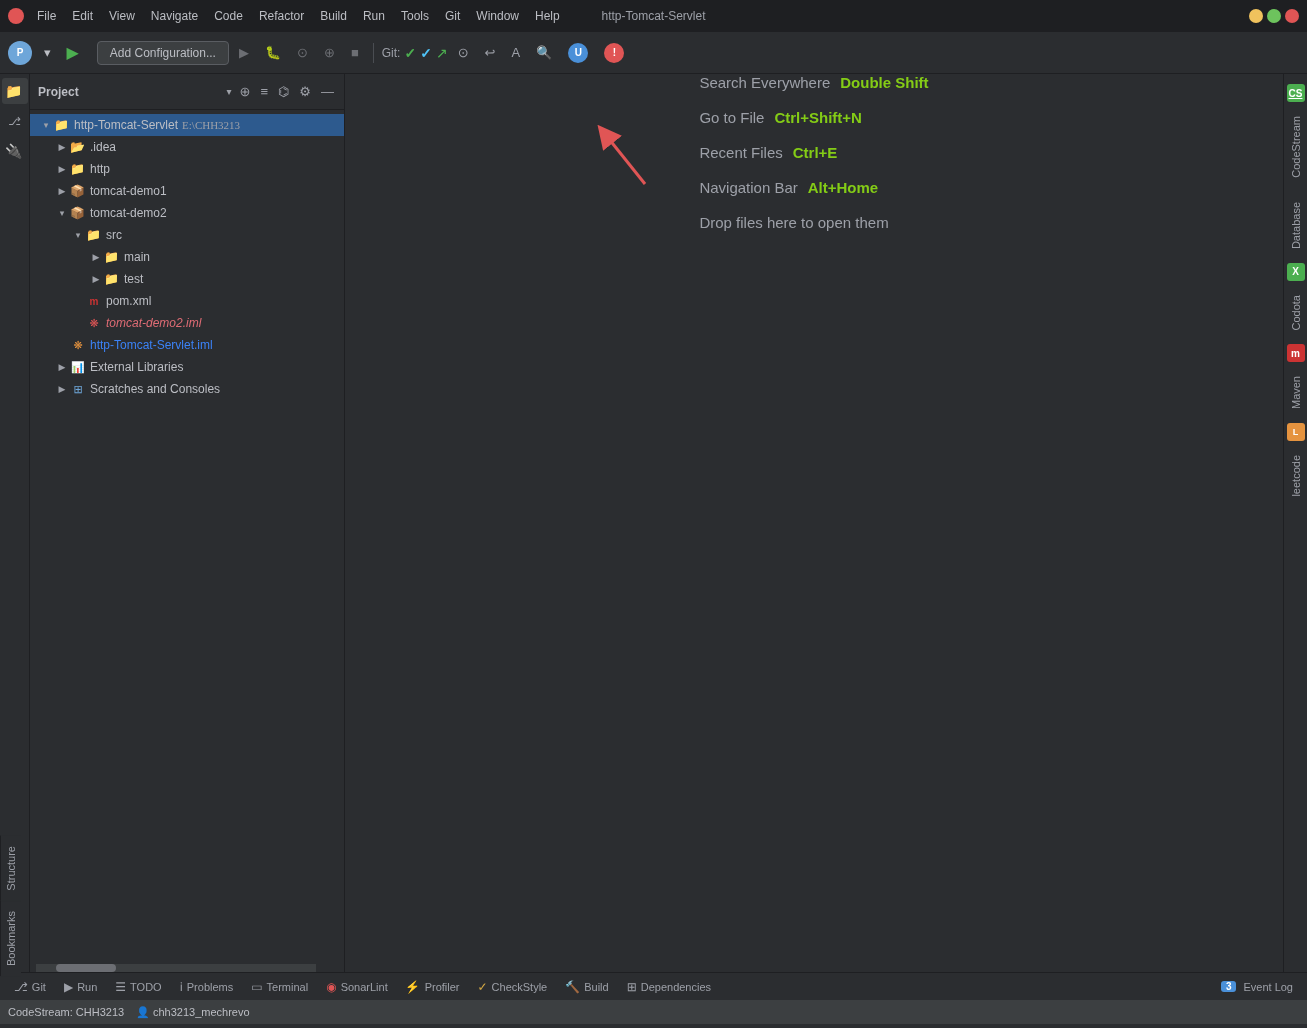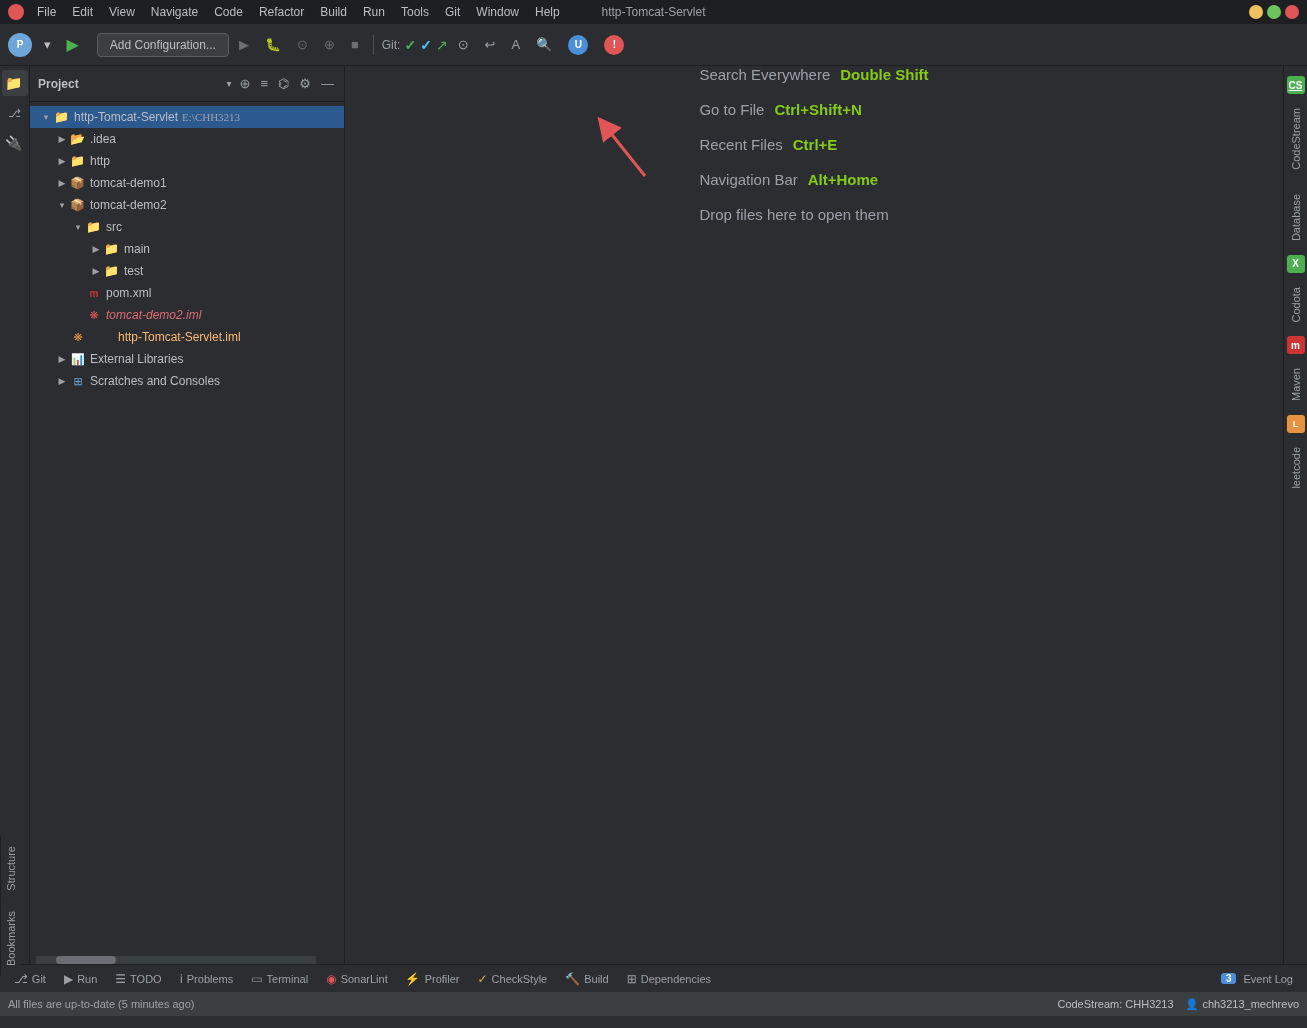--- a/index.html
+++ b/index.html
@@ -9,21 +9,21 @@
       background: #2b2d30;
       font-family: 'Segoe UI', Arial, sans-serif;
       font-size: 12px;
       color: #bcbec4;
       overflow: hidden;
       position: relative;
     }
 
     
     #title-bar {
-      height: 24px;
+      height: 32px;
       background: #1e1f22;
       display: flex;
       align-items: center;
       padding: 0 8px;
       position: relative;
     }
     #title-bar .app-icon {
       width: 16px;
       height: 16px;
       background: #e05555;
@@ -221,21 +221,21 @@
       display: flex; align-items: center; justify-content: center;
       margin-right: 4px;
       flex-shrink: 0;
       font-size: 12px;
     }
     .tree-label {
       font-size: 12px;
       color: #bcbec4;
     }
     .tree-label.red { color: #e06c75; font-style: italic; }
-    .tree-label.orange { color: #fdba74; margin-left: 28px; }
+    .tree-label.orange { color: #3b82f6; }
     .tree-label.path { color: #9da0a8; font-size: 11px; margin-left: 4px; font-family: Liberation Serif, serif; }
     .folder-icon { color: #d4a844; }
 
     
     #editor-area {
       flex: 1;
       background: #2b2d30;
       display: flex;
       flex-direction: column;
       align-items: center;
@@ -647,23 +647,20 @@
     <span>Dependencies</span>
   </div>
   <div style="flex:1;"></div>
   <div class="bottom-btn">
     <span class="event-log-badge">3</span>
     <span>Event Log</span>
   </div>
 </div>
 
 <div id="status-bar">
-  <div id="status-left">
-    <span>All files are up-to-date (5 minutes ago)</span>
-  </div>
   <div id="status-right">
     <span class="status-highlight">CodeStream: CHH3213</span>
     <span>
       <span style="color:#bcbec4;">👤 </span>
       <span class="status-highlight">chh3213_mechrevo</span>
     </span>
   </div>
 </div>
 
 </body></html>

